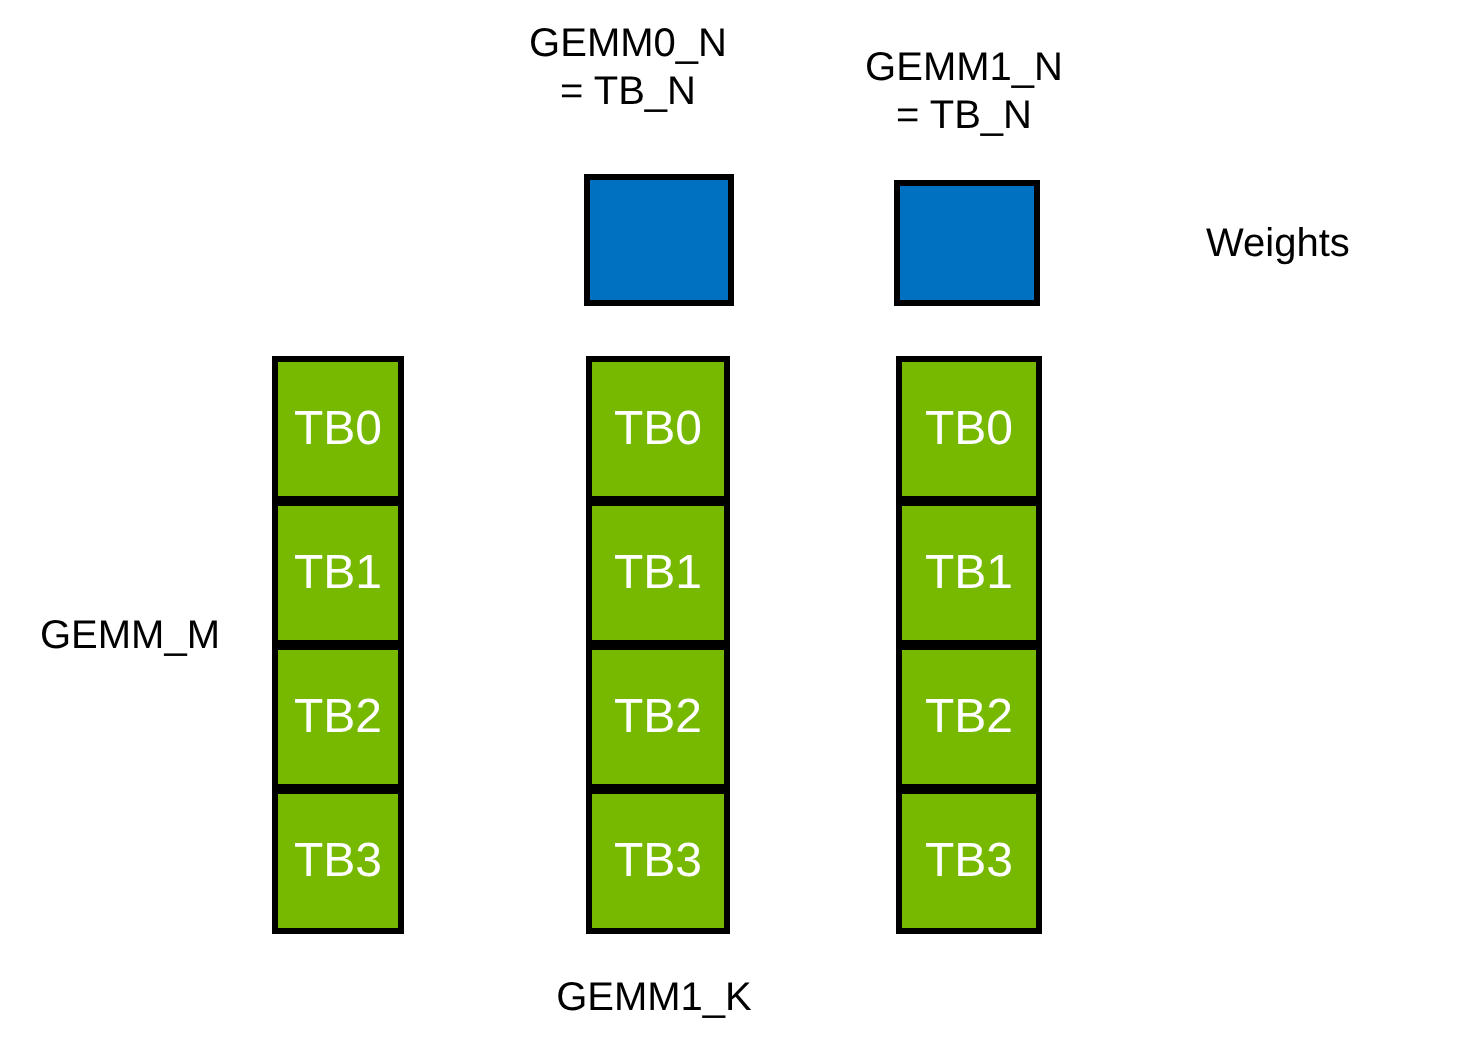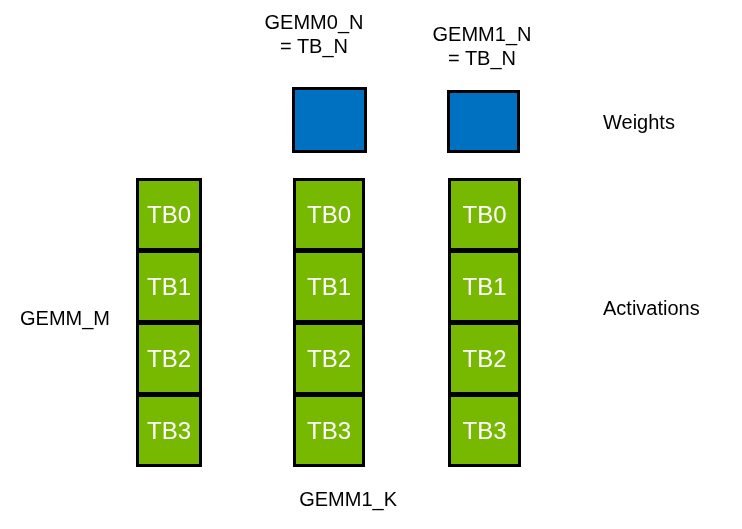--- a/index.html
+++ b/index.html
@@ -57,21 +57,21 @@
   #weights-square-1 { left: 447px; top: 90px; width: 73px; height: 63px; }
 
   #top-label-0 { left: 244px; top: 10px; width: 140px; }
   #top-label-1 { left: 412px; top: 10px; width: 140px; margin-top: 12px; }
 
   #gemm-m-label { left: 20px; top: 306px; }
   #weights-label { left: 603px; top: 110px; }
   #activations-label { left: 603px; top: 296px; }
 
   #gemm0-k-label { left: 87px; top: 487px; width: 140px; }
-  #gemm1-k-label { left: 257px; top: 487px; width: 140px; text-align: right; }
+  #gemm1-k-label { left: 257px; top: 487px; width: 140px; }
 </style>
 </head>
 <body>
 
 <div class="canvas">
 
   <div class="label centered" id="top-label-0">
     <div>GEMM0_N</div>
     <div>= TB_N</div>
   </div>
@@ -97,17 +97,16 @@
   </div>
   <div class="col" id="col-2">
     <div class="tb-block">TB0</div>
     <div class="tb-block">TB1</div>
     <div class="tb-block">TB2</div>
     <div class="tb-block">TB3</div>
   </div>
 
   <div class="label" id="weights-label">Weights</div>
   <div class="label" id="gemm-m-label">GEMM_M</div>
-  <div class="label" id="activations-label">Activations</div>
 
   <div class="label centered" id="gemm1-k-label">GEMM1_K</div>
 
 </div>
 
 </body></html>

